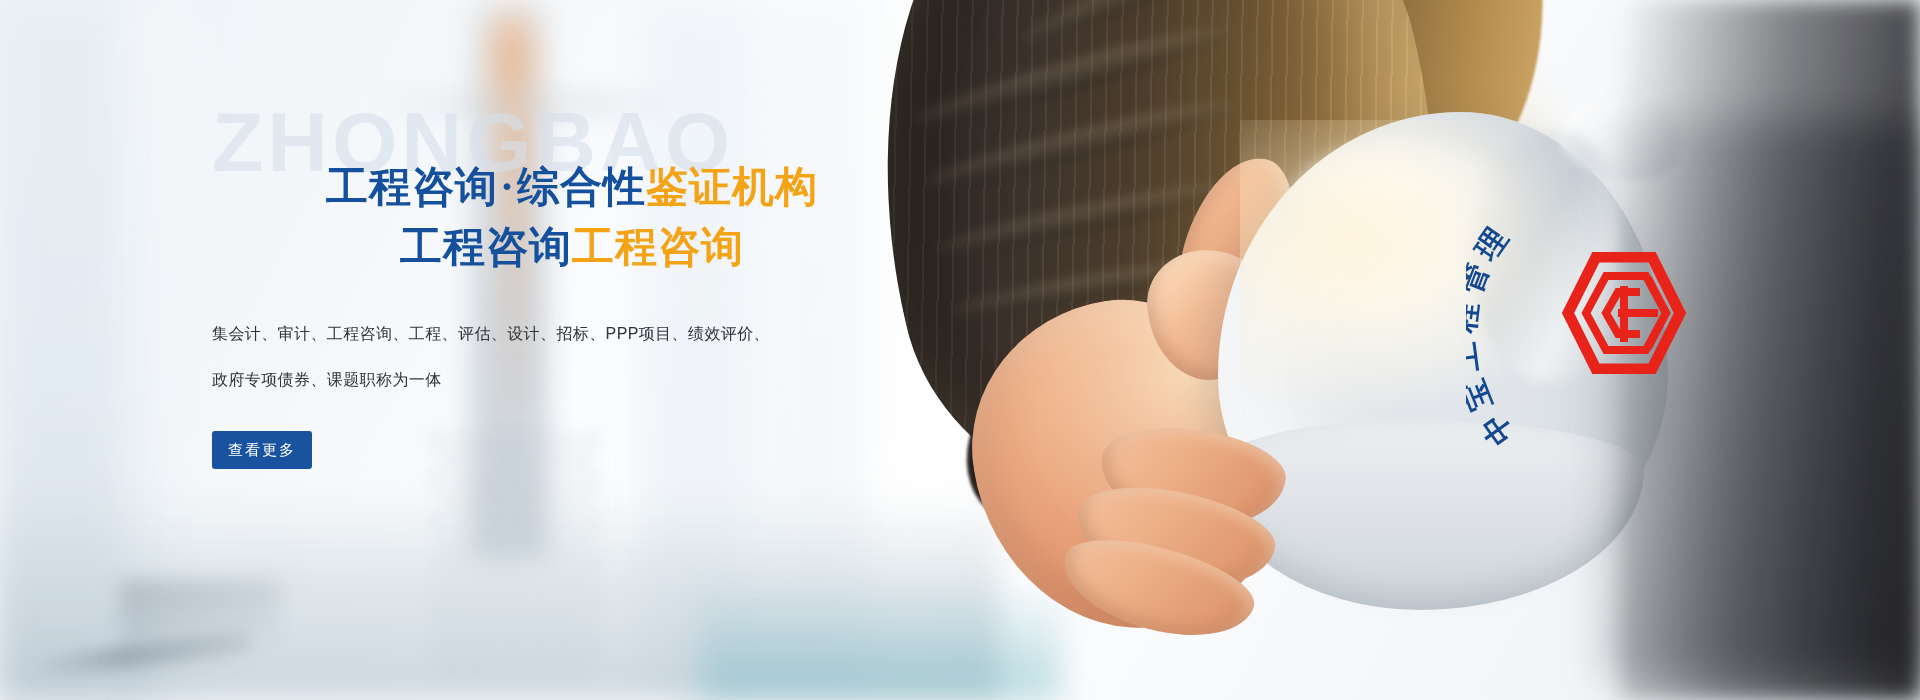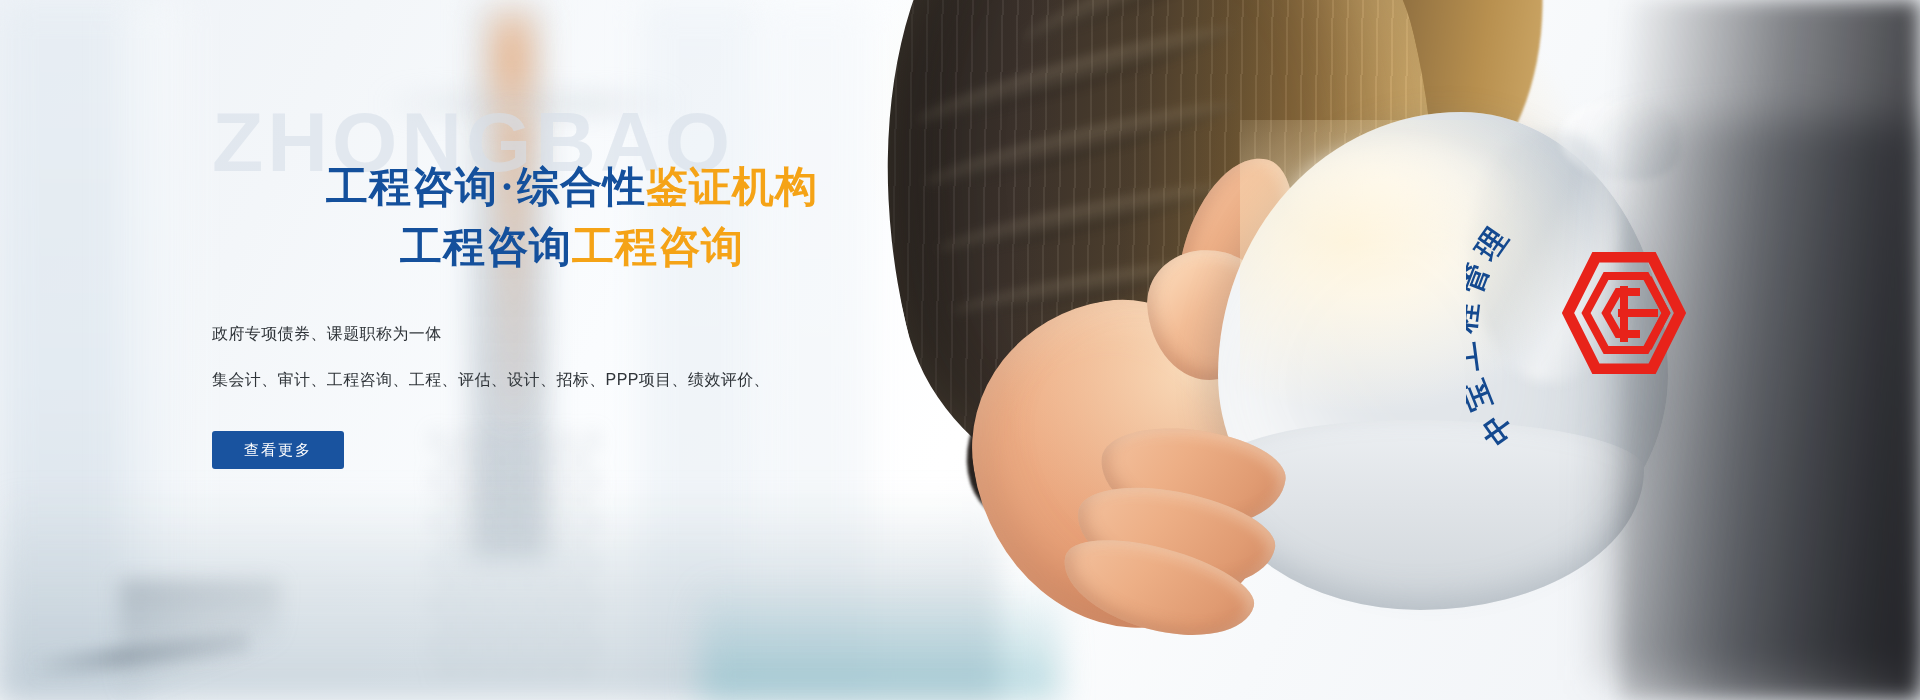--- a/index.html
+++ b/index.html
@@ -279,21 +279,21 @@
     line-height:46px;
     color:#2f3439;
     letter-spacing:.4px;
     max-width:600px;
   }
   .desc div { white-space:nowrap; }
 
   .btn {
     display:inline-block;
     margin-top:28px;
-    padding:0 32px;
+    padding:0 16px;
     height:38px;
     line-height:38px;
     background:#19539f;
     color:#ffffff;
     font-size:15px;
     letter-spacing:2px;
     border:none;
     border-radius:3px;
     cursor:pointer;
     font-family:"DejaVu Sans","Liberation Sans",sans-serif;
@@ -388,20 +388,20 @@
 
     <div class="headline">
       <span class="blue">工程咨询</span><span class="dot">·</span><span class="blue">综合性</span><span class="orange">鉴证机构</span>
     </div>
 
     <div class="headline">
       <span class="blue">工程咨询</span><span class="orange">工程咨询</span>
     </div>
 
     <div class="desc">
+      <div>集会计、审计、工程咨询、工程、评估、设计、招标、PPP项目、绩效评价、</div>
       <div>政府专项债券、课题职称为一体</div>
-      <div>集会计、审计、工程咨询、工程、评估、设计、招标、PPP项目、绩效评价、</div>
     </div>
 
     <button class="btn">查看更多</button>
   </div>
 
 </div>
 
 </body></html>

